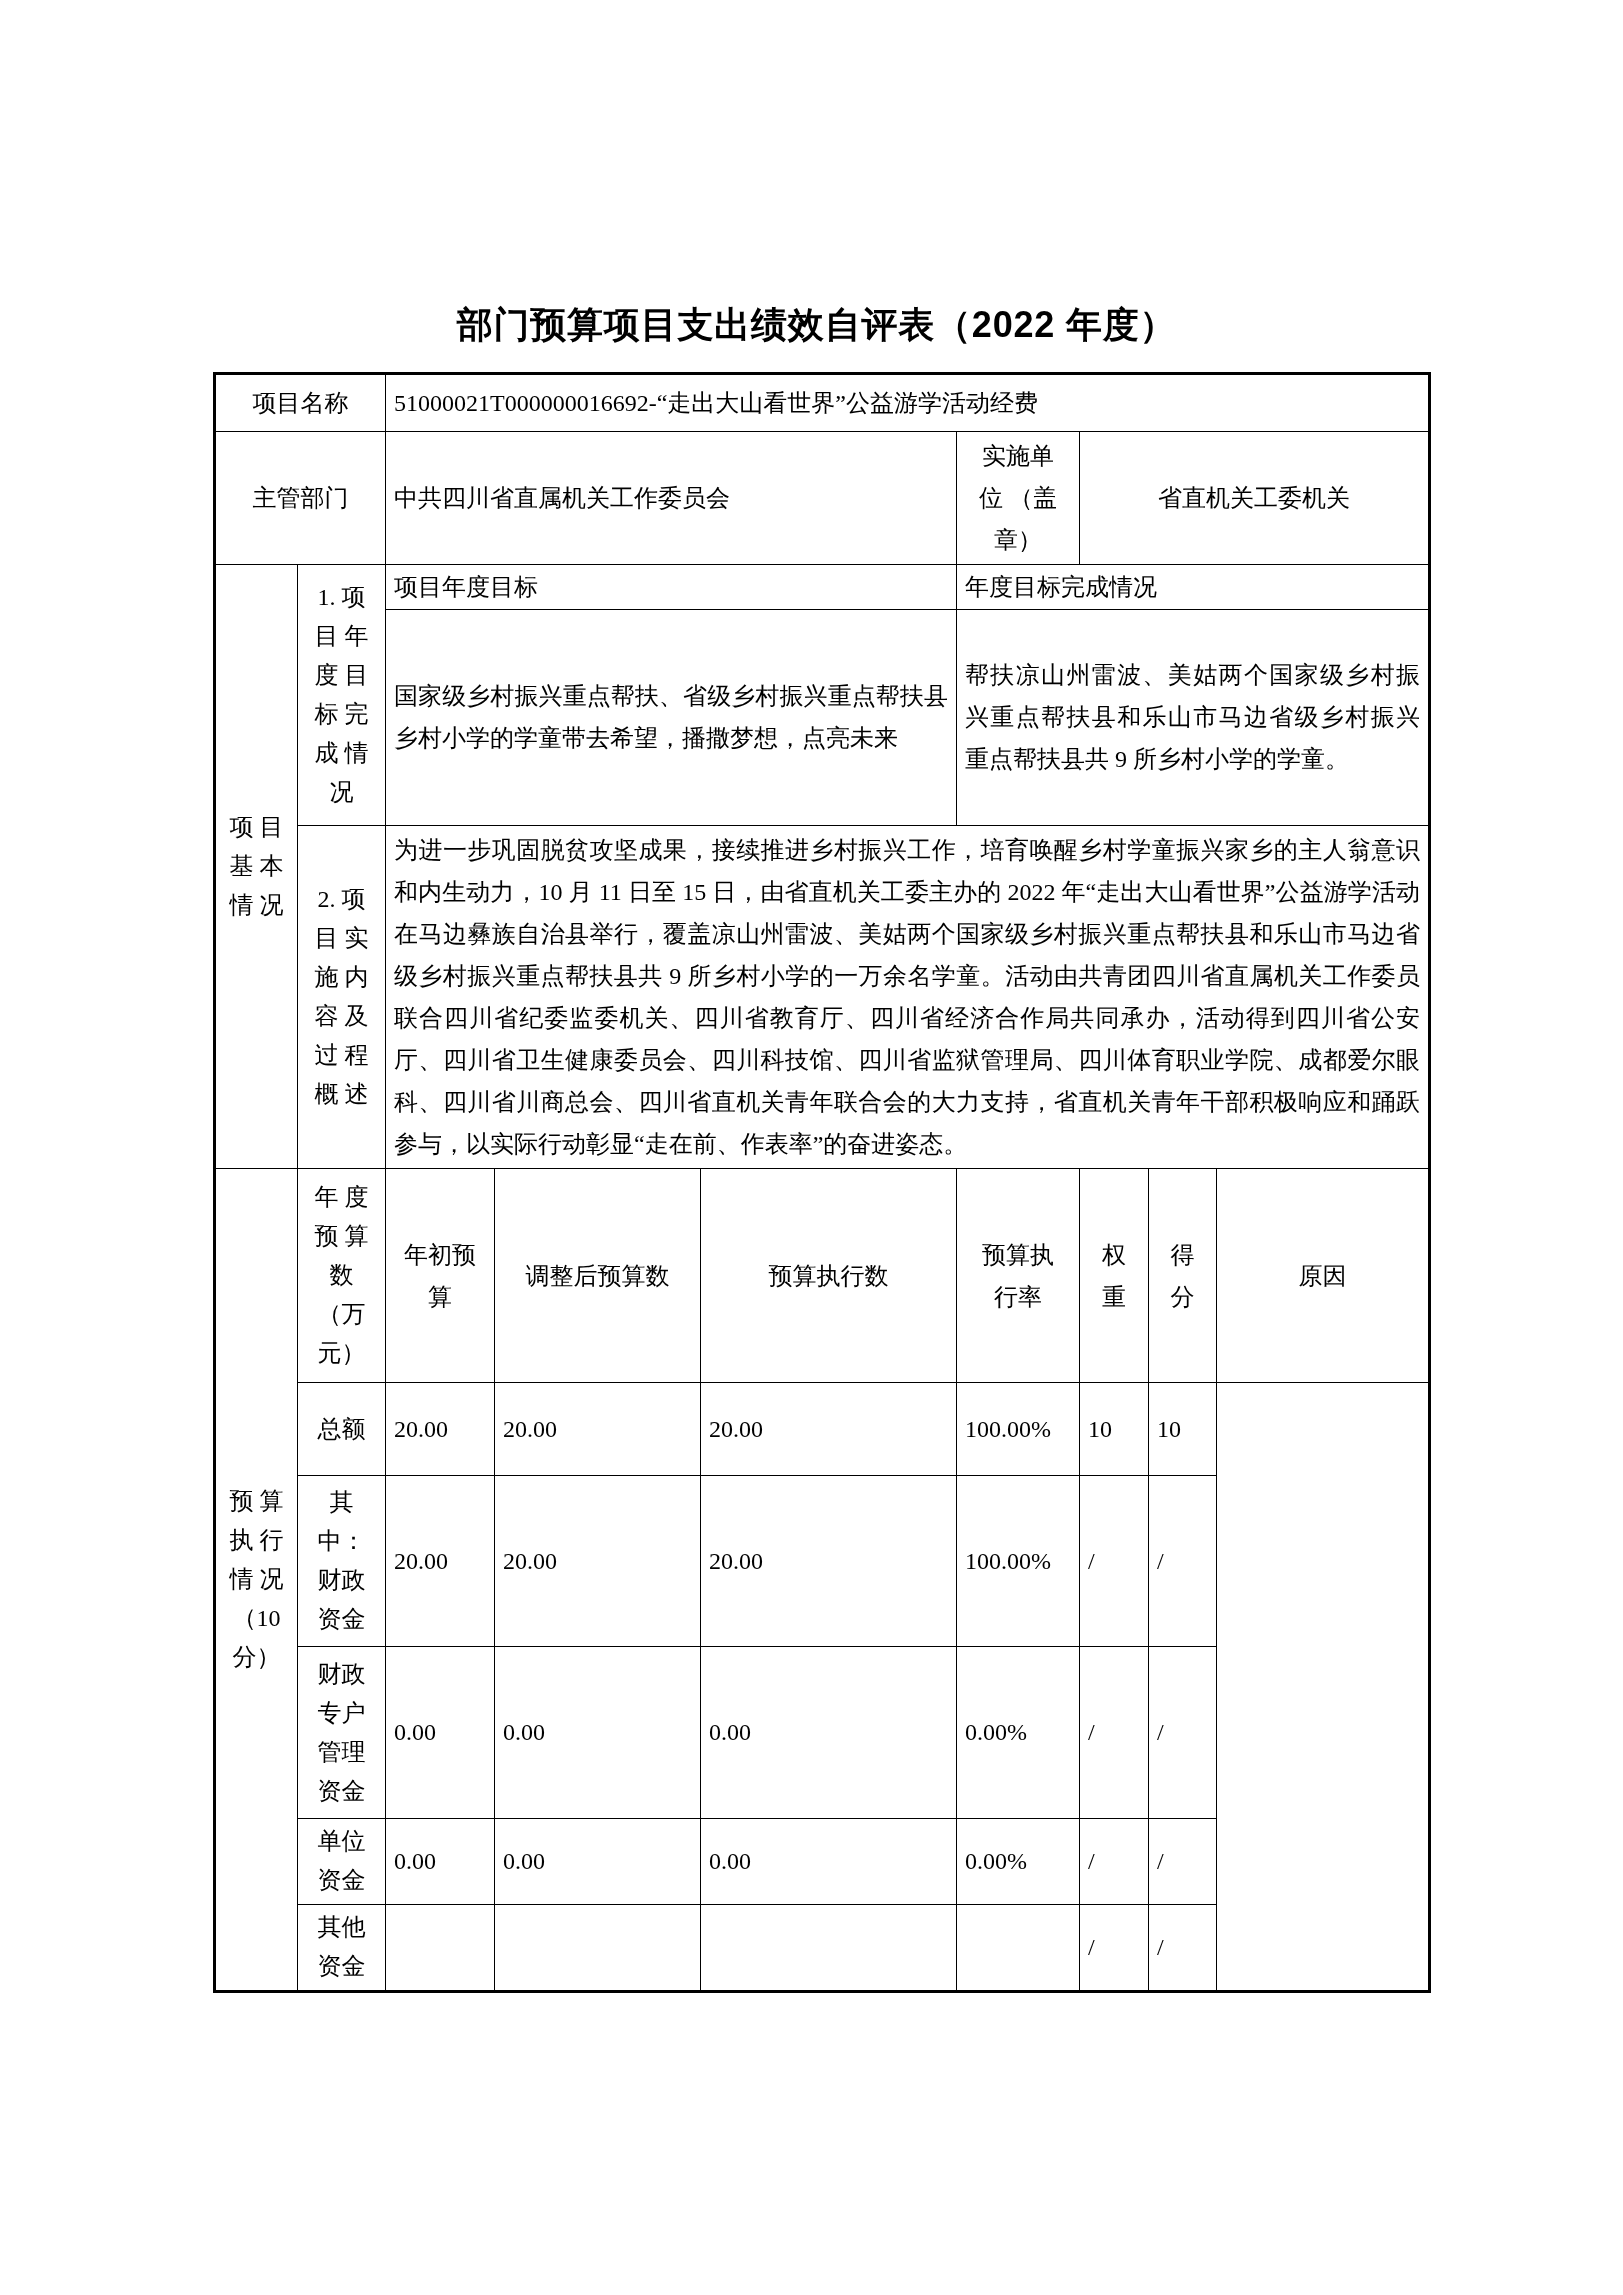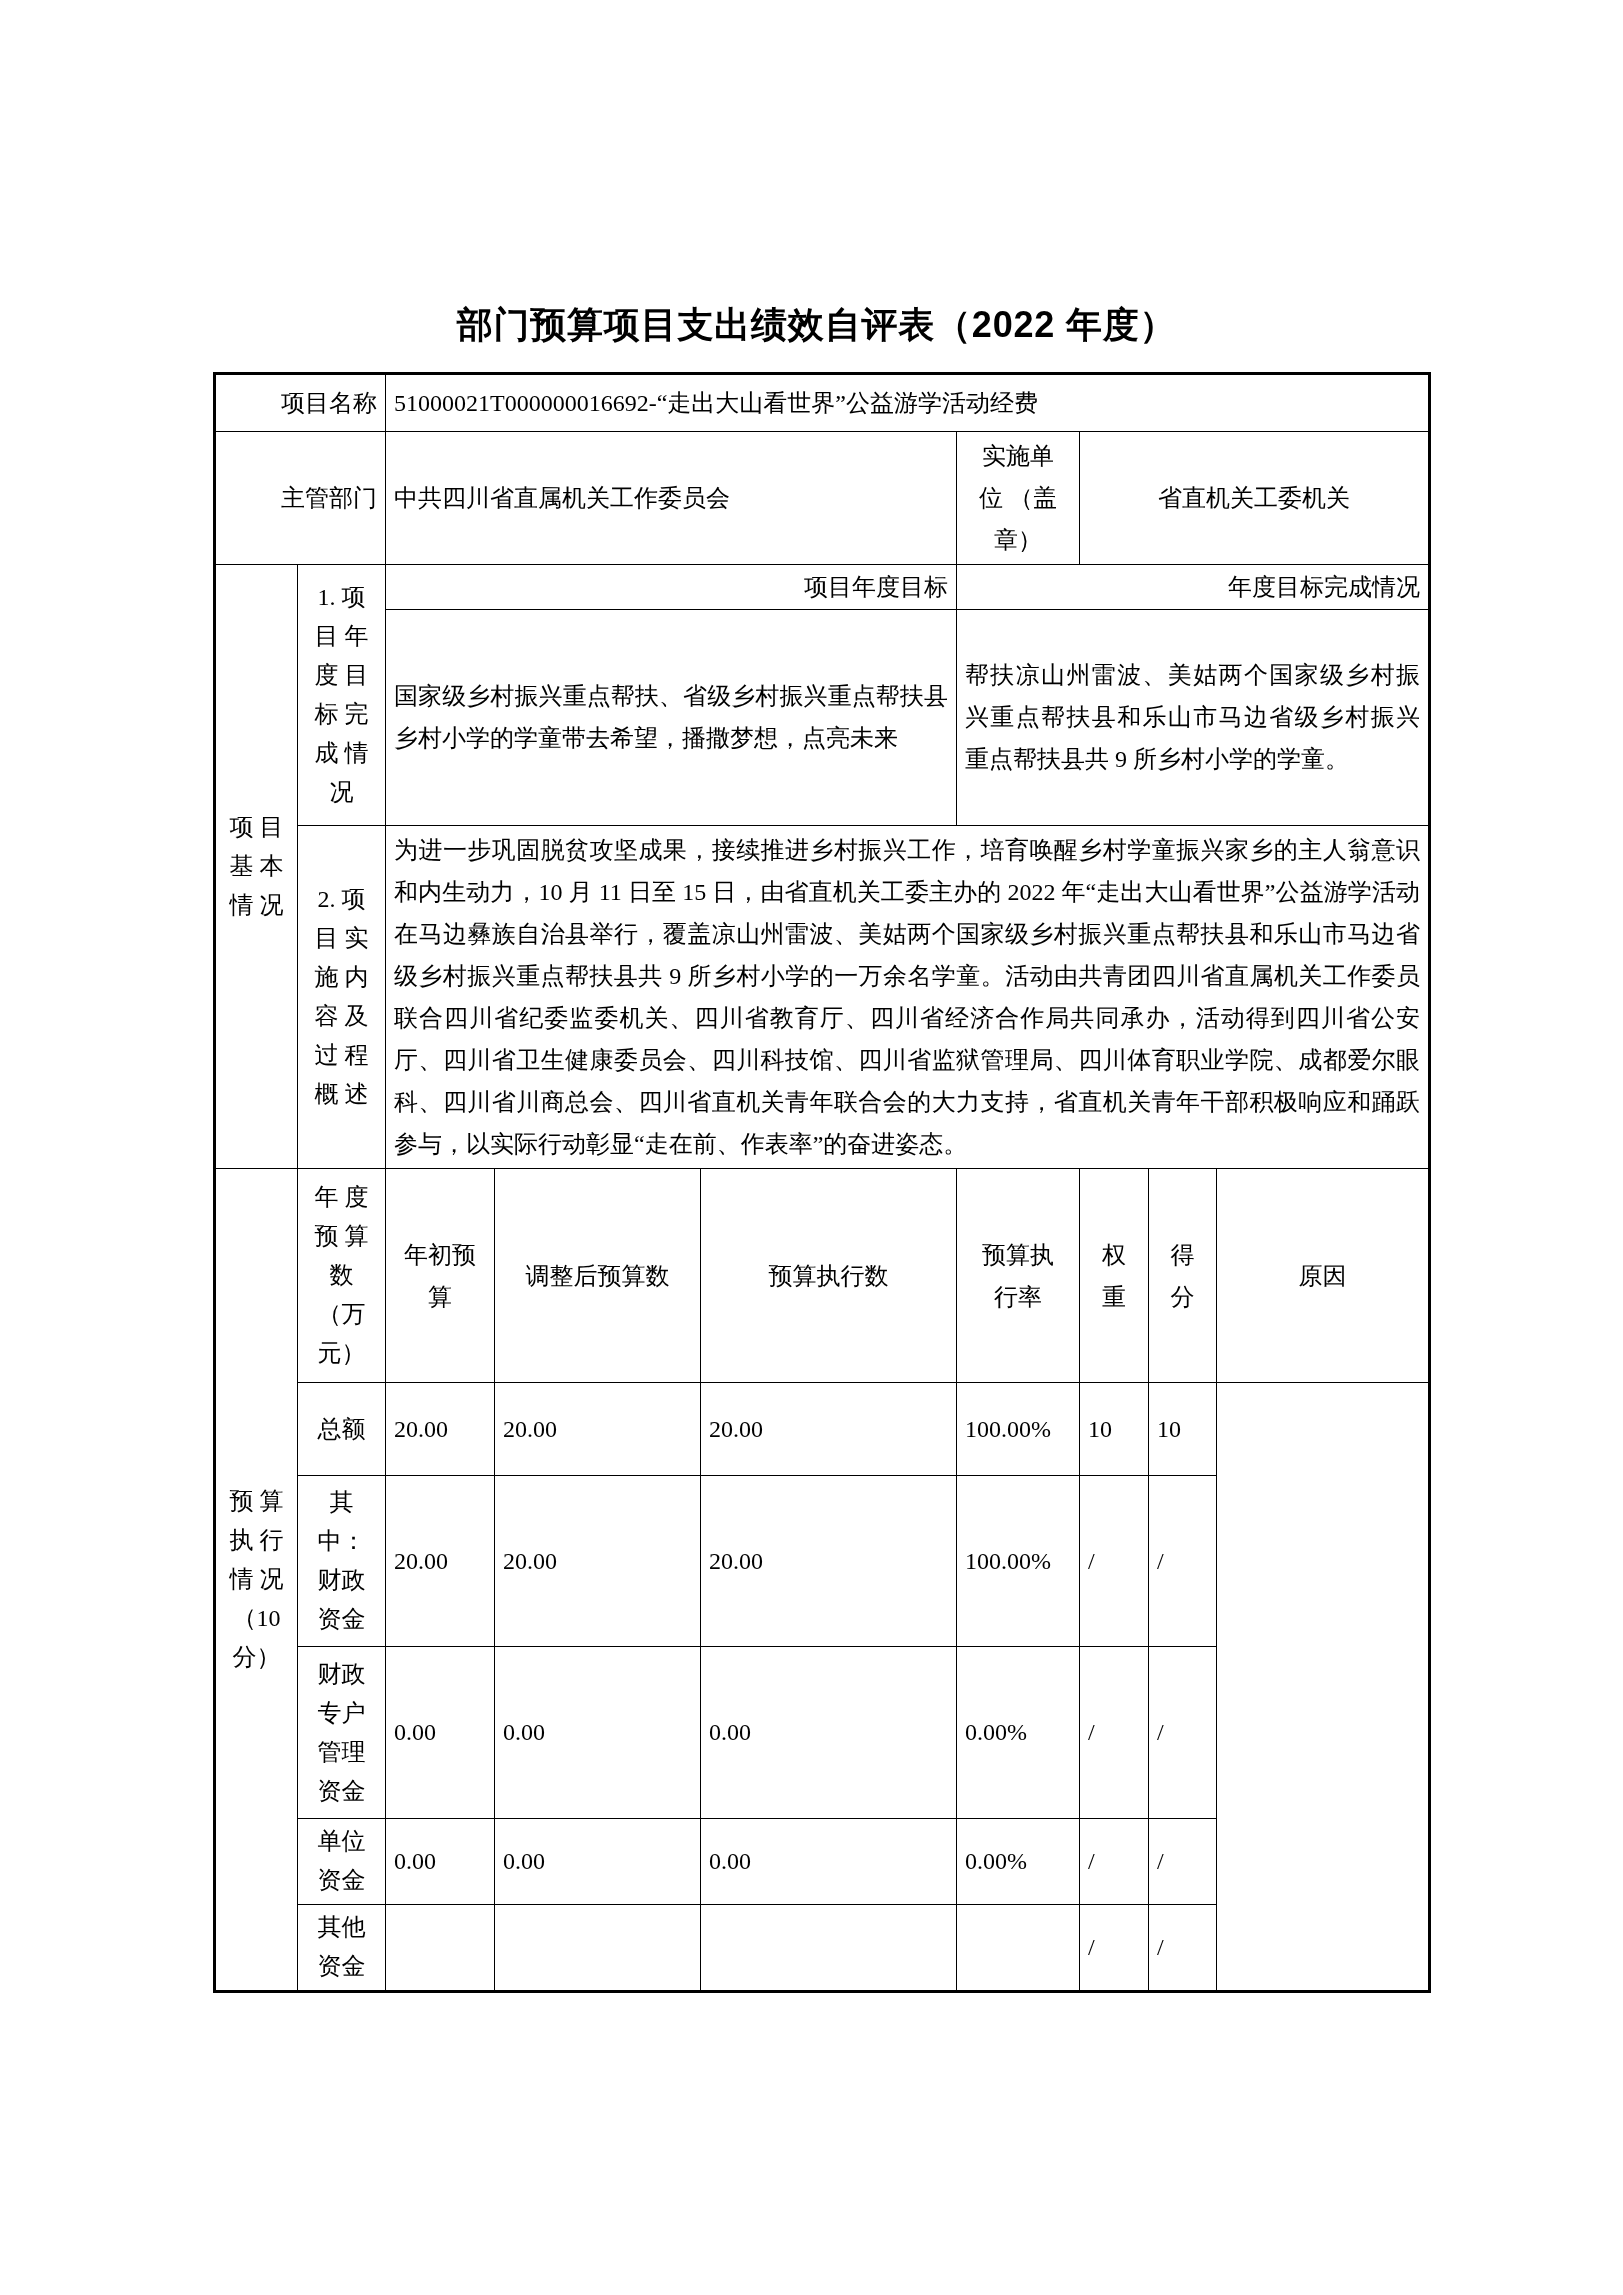--- a/index.html
+++ b/index.html
@@ -50,36 +50,36 @@
   tr.r6  { height: 214px; }
   tr.r7  { height: 93px; }
   tr.r8  { height: 171px; }
   tr.r9  { height: 172px; }
   tr.r10 { height: 85px; }
   tr.r11 { height: 87px; }
   
   td.bb  { border-bottom-width: 3.2px; }
   td.bb3 { border-bottom-width: 2.4px; }
   
-  .lab   { text-align: right; padding-left: 14.6px; }
+  .lab   { text-align: center; padding-left: 14.6px; }
   .val   { text-align: left; padding-left: 16px; }
   .center{ text-align: center; }
   .vlabel{
     white-space: pre-line;
     text-align: center;
     line-height: 39px;
     padding: 3.2px 1.6px;
   }
   .unit  {
     white-space: pre-line;
     text-align: center;
     line-height: 42px;
     padding: 1.6px 9.7px;
   }
-  .hdr   { text-align: right; line-height: 37px; }
+  .hdr   { text-align: left; line-height: 37px; }
   .hdr2  {
     white-space: pre-line;
     text-align: center;
     line-height: 42px;
     padding: 3.2px 1.6px;
   }
   .content {
     text-align: justify;
     line-height: 42px;
     padding: 6.5px 16px;

